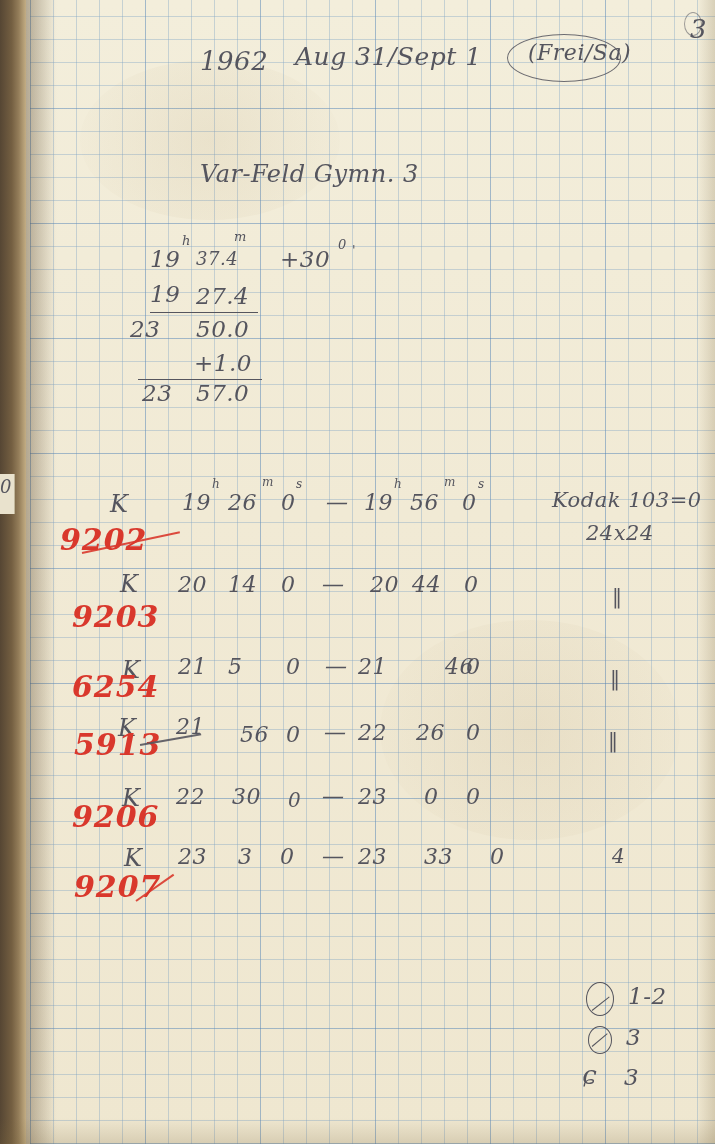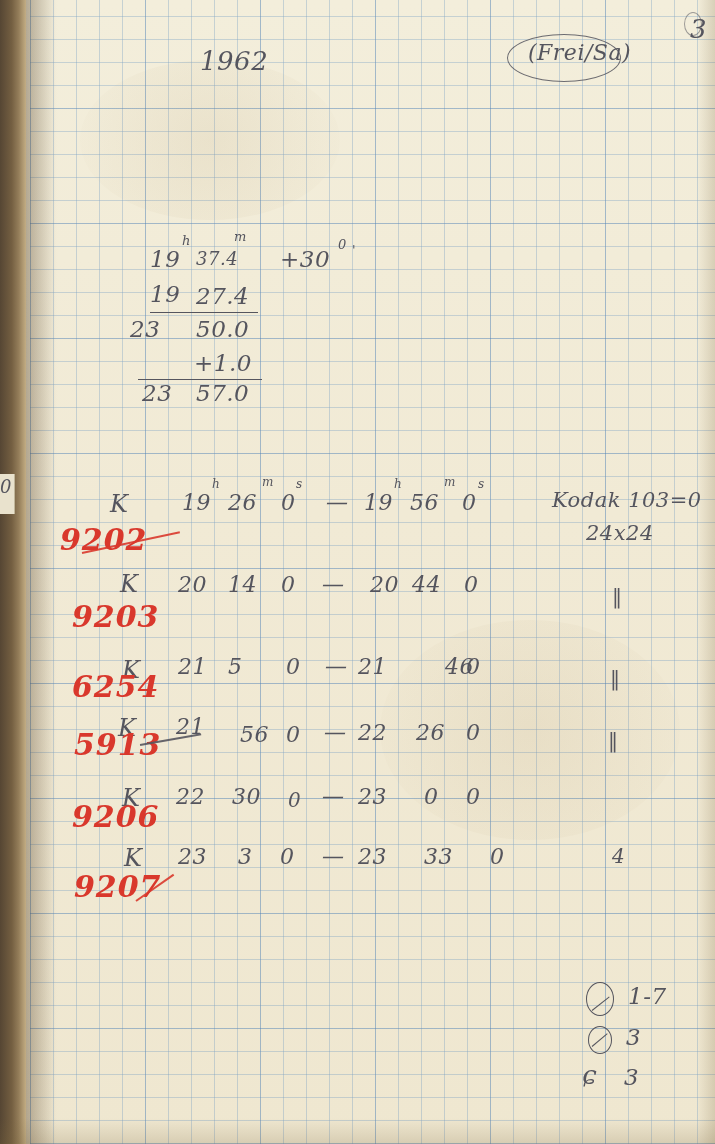--- a/index.html
+++ b/index.html
@@ -150,23 +150,25 @@
   <div class="edge-left-notch"></div>
   <div class="page-shadow-right"></div>
   <div class="page-shadow-bottom"></div>
 
   <div class="corner-num" style="left:690px; top:14px; font-size:26px;">3</div>
   <div class="ellipse" style="left:684px; top:12px; width:16px; height:22px; border-color:rgba(85,85,94,0.55);"></div>
 
   <div class="hw pencil" style="left:0px; top:478px; font-size:18px;">0</div>
 
   <div class="hw pencil" style="left:200px; top:48px; font-size:26px;">1962</div>
+  <div class="hw pencil" style="left:295px; top:44px; font-size:25px;">Aug 31/Sept 1</div>
   <div class="hw pencil" style="left:515px; top:42px; font-size:22px;margin-left:13px;">(Frei/Sa)</div>
   <div class="paren" style="left:507px; top:34px; width:112px; height:46px; border-color:rgba(85,85,94,0.85);"></div>
 
+  <div class="hw pencil" style="left:200px; top:162px; font-size:24px;">Var-Feld Gymn. 3</div>
 
   <div class="hw pencil" style="left:150px; top:248px; font-size:23px;">19</div>
   <div class="hw pencil sup" style="left:182px; top:234px; font-size:13px;">h</div>
   <div class="hw pencil" style="left:196px; top:250px; font-size:18px;">37.4</div>
   <div class="hw pencil sup" style="left:234px; top:230px; font-size:13px;">m</div>
   <div class="hw pencil" style="left:280px; top:248px; font-size:23px;">+30</div>
   <div class="hw pencil sup" style="left:338px; top:238px; font-size:13px;">0</div>
   <div class="hw pencil sup" style="left:352px; top:244px; font-size:13px;">'</div>
 
   <div class="hw pencil" style="left:150px; top:283px; font-size:23px;">19</div>
@@ -252,21 +254,21 @@
   <div class="hw pencil" style="left:238px; top:846px; font-size:22px;">3</div>
   <div class="hw pencil" style="left:280px; top:846px; font-size:22px;">0</div>
   <div class="hw pencil" style="left:322px; top:846px; font-size:22px;">—</div>
   <div class="hw pencil" style="left:358px; top:846px; font-size:22px;">23</div>
   <div class="hw pencil" style="left:424px; top:846px; font-size:22px;">33</div>
   <div class="hw pencil" style="left:490px; top:846px; font-size:22px;">0</div>
   <div class="hw pencil" style="left:612px; top:846px; font-size:20px;">4</div>
 
   <div class="ellipse" style="left:586px; top:982px; width:26px; height:32px;"></div>
   <div class="rule" style="left:592px; top:1010px; width:22px; transform: rotate(-38deg);"></div>
-  <div class="hw pencil" style="left:628px; top:985px; font-size:23px;">1-7</div>
+  <div class="hw pencil" style="left:628px; top:985px; font-size:23px;">1-2</div>
 
   <div class="ellipse" style="left:588px; top:1026px; width:22px; height:26px;"></div>
   <div class="rule" style="left:592px; top:1046px; width:20px; transform: rotate(-40deg);"></div>
   <div class="hw pencil" style="left:626px; top:1026px; font-size:23px;">3</div>
 
   <div class="hw pencil" style="left:582px; top:1062px; font-size:26px;">ɕ</div>
   <div class="hw pencil" style="left:624px; top:1066px; font-size:23px;">3</div>
 </div>
 
 </body></html>

